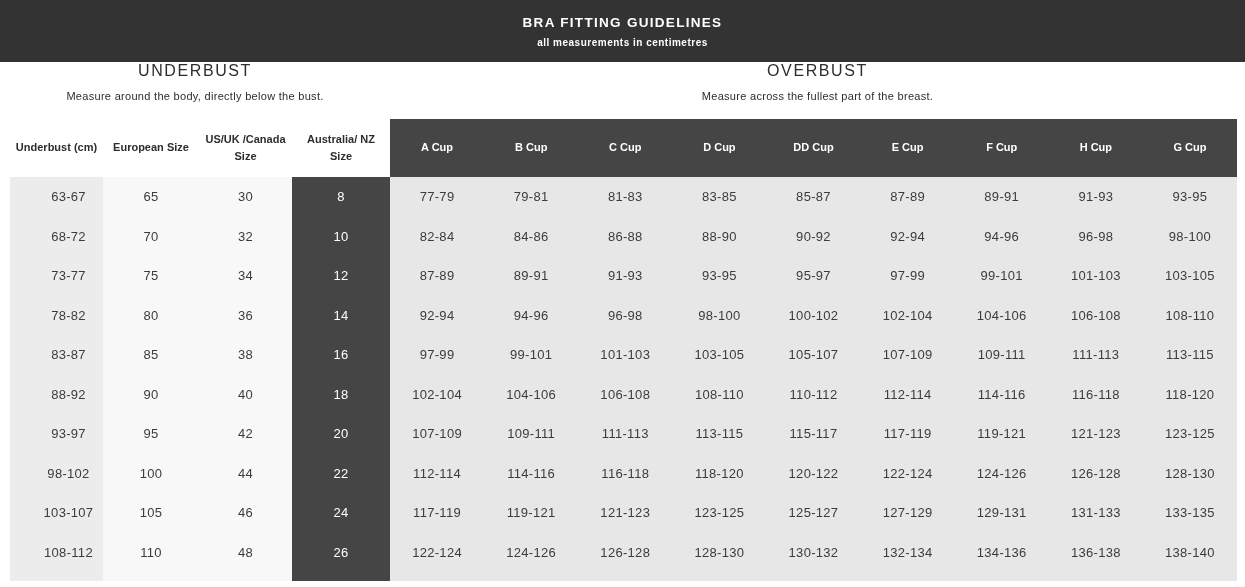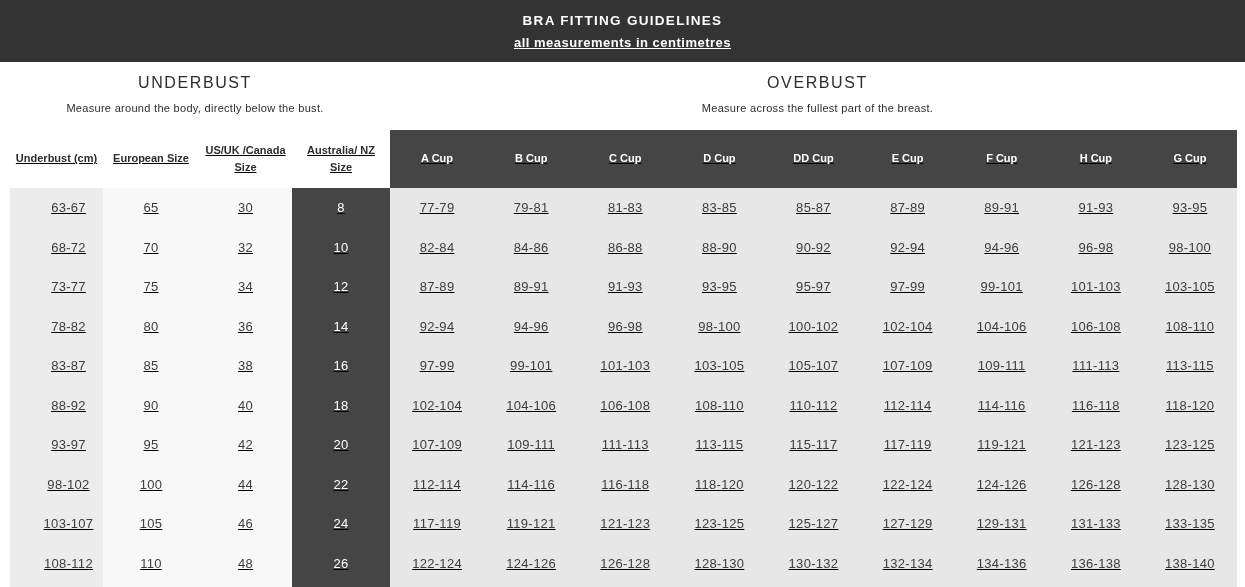--- a/index.html
+++ b/index.html
@@ -13,37 +13,37 @@
 
   
   .titlebar {
     height:62px;
     background:var(--title-bar-bg, #333333);
     color:#fff;
     display:flex; flex-direction:column; align-items:center; justify-content:center;
     gap:7px;
   }
   .titlebar .title   { font-size:13.5px; font-weight:bold; letter-spacing:1.3px; }
-  .titlebar .subtitle{ font-size:13px; font-weight:bold; letter-spacing:0.5px;text-decoration:underline; }
+  .titlebar .subtitle{ font-size:10px; font-weight:bold; letter-spacing:0.5px; }
 
   
-  .sections { display:flex; height:68px; padding-top:12px; }
+  .sections { display:flex; height:57px; }
   .section.left  { width:390px; }
   .section.right { flex:1; }
   .section h2 {
     font-size:16px; font-weight:400; letter-spacing:1.6px;
     text-align:center; color:#2d2d2d;
   }
   .section p {
     font-size:11px; font-weight:normal; letter-spacing:0.3px;
     text-align:center; color:#2d2d2d; margin-top:10px;
   }
 
   
-  .table { margin:0 8px 12px 10px;text-decoration:underline; }
+  .table { margin:0 8px 12px 10px; }
   .row  { display:flex; }
   .cell {
     display:flex; align-items:center; justify-content:center;
     text-align:center;
   }
   .c-ub  { width:93px;padding-left:24px; }
   .c-eu  { width:96px; }
   .c-us  { width:93px; }
   .c-aus { width:98px; }
   .c-cup { flex:1 1 0; }

